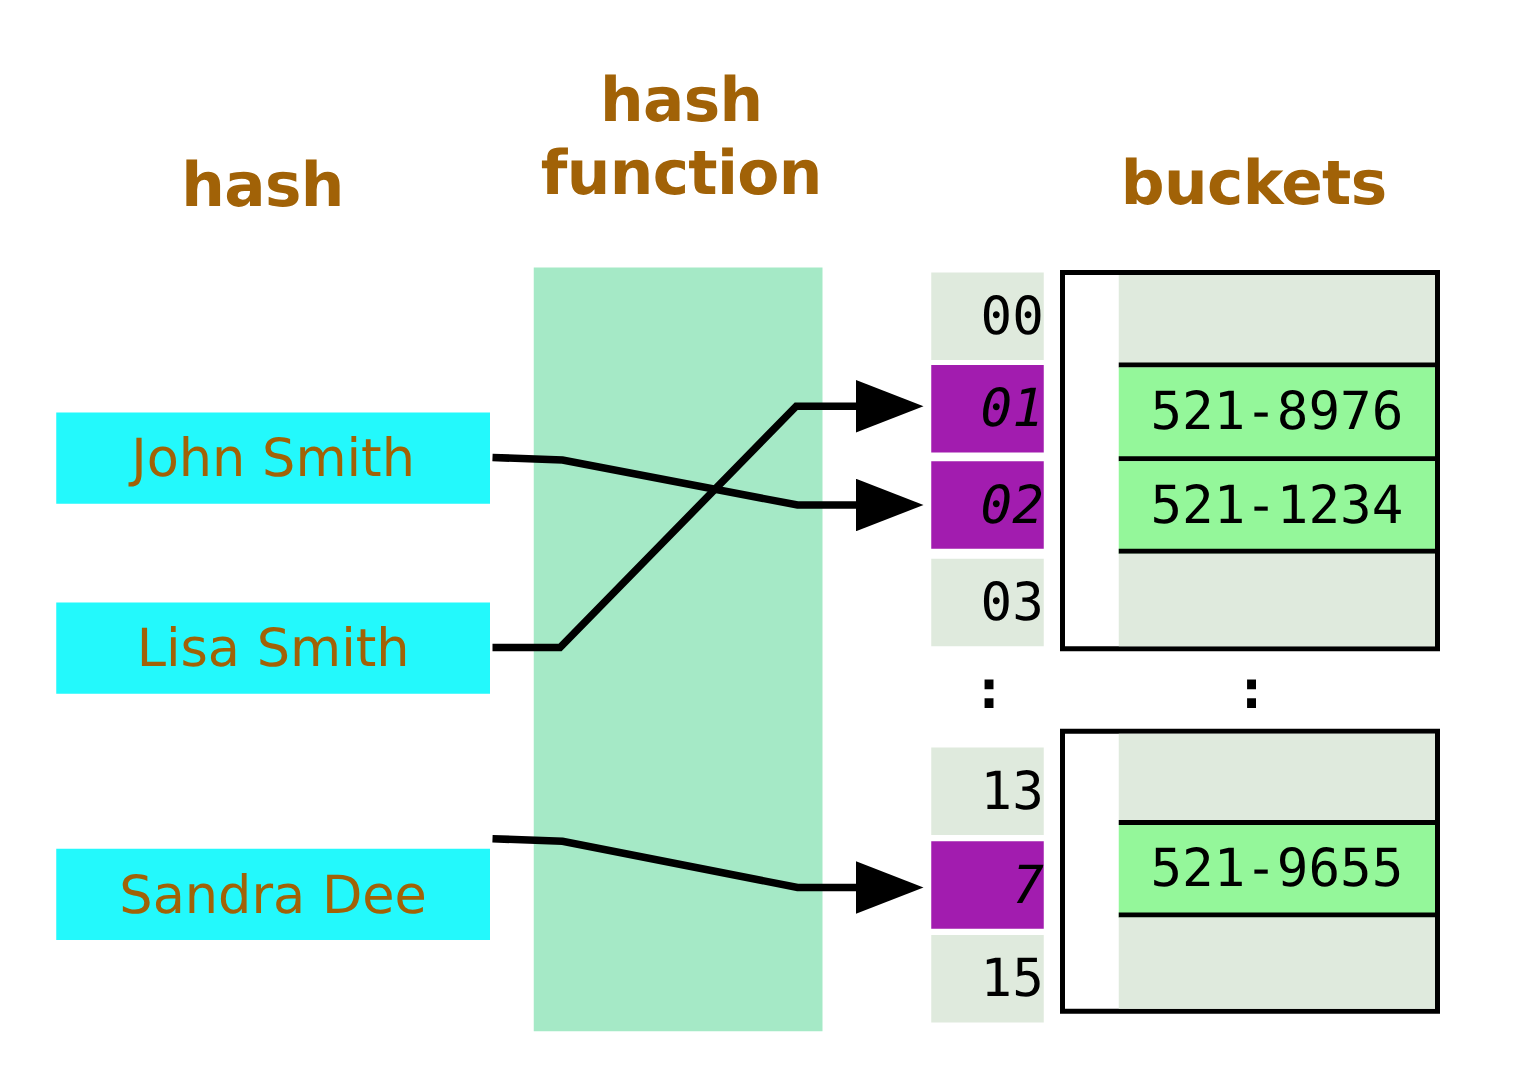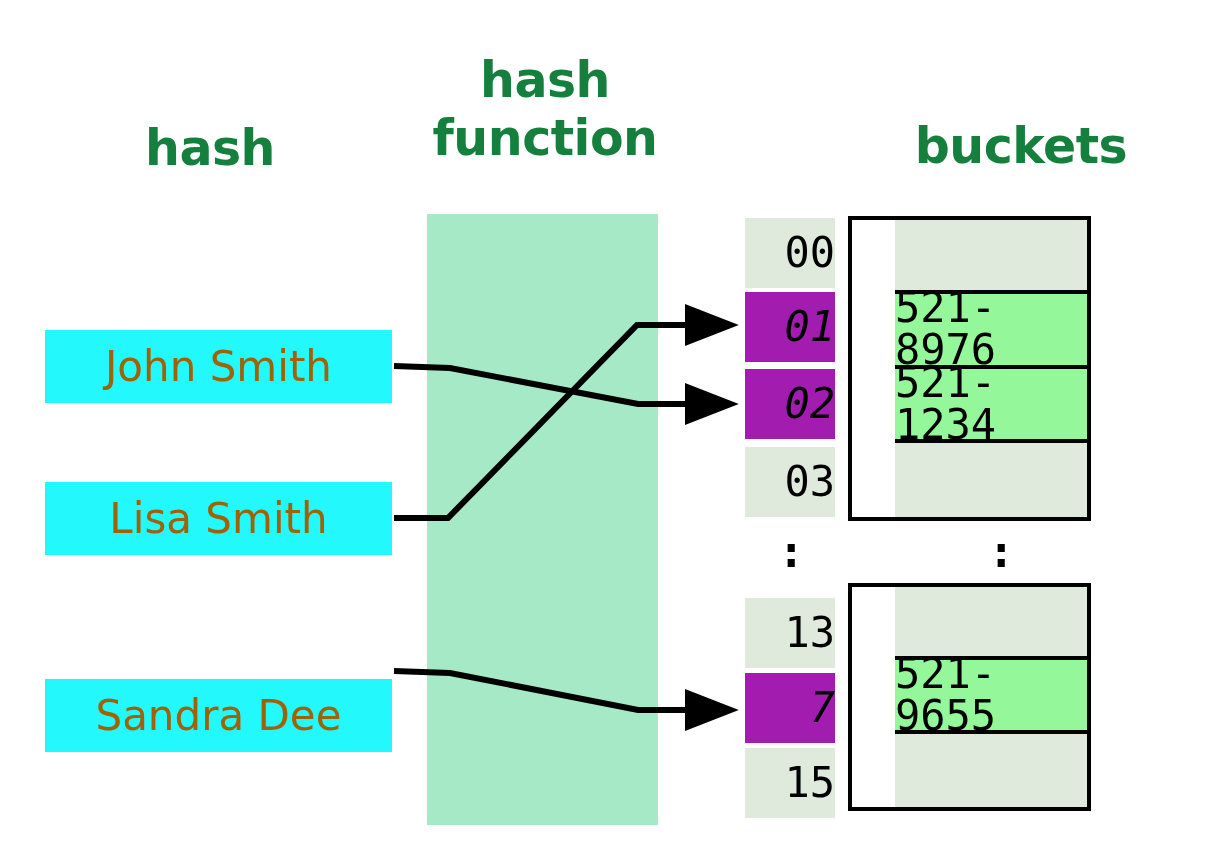--- a/index.html
+++ b/index.html
@@ -18,28 +18,28 @@
     overflow: hidden;
   }
 
   
   .heading {
     position: absolute;
     font-family: "DejaVu Sans", sans-serif;
     font-weight: bold;
     font-size: 49px;
     line-height: 58px;
-    color: #15803d;
+    color: #a16207;
     text-align: center;
     white-space: pre-line;
     letter-spacing: -0.5px;
   }
   #heading-keys   { left: 20px;  top: 120px; width: 380px; }
   #heading-hash   { left: 360px; top: 52px;  width: 370px; }
-  #heading-buckets{ left: 856px; top: 118px; width: 330px; }
+  #heading-buckets{ left: 838px; top: 118px; width: 330px; }
 
   
   #hash-band {
     position: absolute;
     left: 427px;
     top: 214px;
     width: 231px;
     height: 611px;
     background: #a5e9c6;
   }
@@ -81,21 +81,21 @@
     font-family: "DejaVu Sans Mono", monospace;
     font-size: 42px;
     color: #000000;
     line-height: 1;
   }
 
   
   .bucket-group {
     position: absolute;
     left: 848px;
-    width: 243px;
+    width: 304px;
     border: 4px solid #000000;
     box-sizing: border-box;
     padding-left: 43px;
   }
   #bucket-group-0 { top: 216px; height: 305px; }
   #bucket-group-1 { top: 583px; height: 228px; }
 
   .bucket-row {
     height: 75px;
     box-sizing: border-box;

